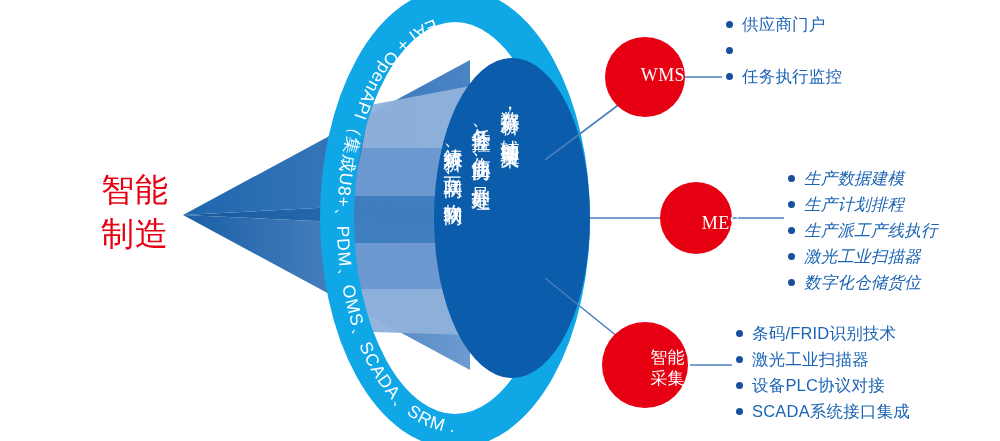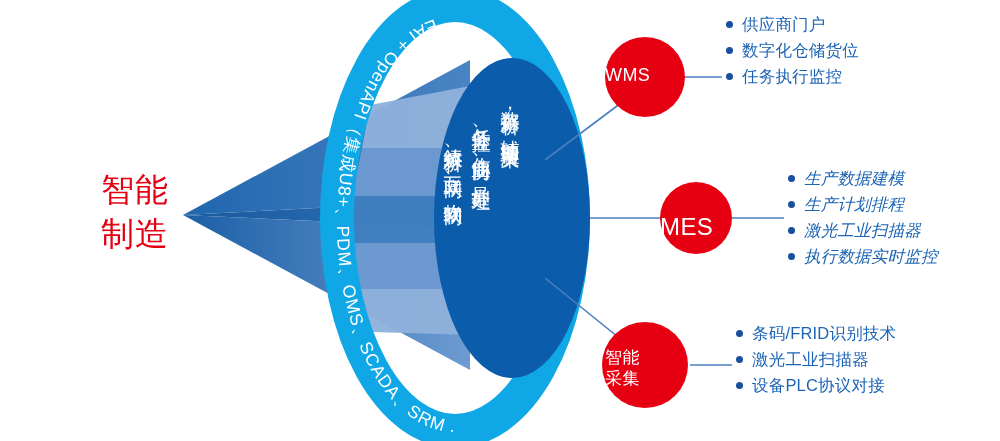--- a/index.html
+++ b/index.html
@@ -63,28 +63,29 @@
     letter-spacing: 0.2px;
   }
   #wms-bullets { left: 726px; top: 11px; }
   #mes-bullets { left: 788px; top: 165px; font-style: italic; }
   #collect-bullets { left: 736px; top: 320px; }
 
   
   .node-label {
     position: absolute;
     color: #ffffff;
-    text-align: left;
+    text-align: right;
     font-size: 17px;
     line-height: 1.25;
     white-space: pre-line;
     letter-spacing: 0.4px;
+    font-family: Liberation Serif, serif;
   }
   #wms-label { left: 605px; top: 64px; width: 80px; font-size: 18px; }
-  #mes-label { left: 660px; top: 212px; width: 80px; font-size: 24px; }
+  #mes-label { left: 660px; top: 212px; width: 80px; font-size: 18px; }
   #collect-label { left: 605px; top: 347px; width: 80px; font-size: 17px; }
 
   
   .vtext {
     position: absolute;
     color: #ffffff;
     writing-mode: vertical-rl;
     text-orientation: upright;
     letter-spacing: 2px;
     font-size: 19px;
@@ -177,53 +178,60 @@
   <div class="node-label" id="collect-label">智能
 采集</div>
 
   <div class="bullet-group" id="wms-bullets">
       <div class="bullet-row">
         <span class="bullet-dot"></span>
         <span class="bullet-text">供应商门户</span>
       </div>
       <div class="bullet-row">
         <span class="bullet-dot"></span>
-        <span class="bullet-text">数字化仓储货位</span>
       </div>
       <div class="bullet-row">
         <span class="bullet-dot"></span>
         <span class="bullet-text">任务执行监控</span>
       </div>
     </div>
   <div class="bullet-group" id="mes-bullets">
       <div class="bullet-row">
         <span class="bullet-dot"></span>
         <span class="bullet-text">生产数据建模</span>
       </div>
       <div class="bullet-row">
         <span class="bullet-dot"></span>
         <span class="bullet-text">生产计划排程</span>
       </div>
       <div class="bullet-row">
         <span class="bullet-dot"></span>
+        <span class="bullet-text">生产派工产线执行</span>
+      </div>
+      <div class="bullet-row">
+        <span class="bullet-dot"></span>
         <span class="bullet-text">激光工业扫描器</span>
       </div>
       <div class="bullet-row">
         <span class="bullet-dot"></span>
-        <span class="bullet-text">执行数据实时监控</span>
+        <span class="bullet-text">数字化仓储货位</span>
       </div>
     </div>
   <div class="bullet-group" id="collect-bullets">
       <div class="bullet-row">
         <span class="bullet-dot"></span>
         <span class="bullet-text">条码/FRID识别技术</span>
       </div>
       <div class="bullet-row">
         <span class="bullet-dot"></span>
         <span class="bullet-text">激光工业扫描器</span>
       </div>
       <div class="bullet-row">
         <span class="bullet-dot"></span>
         <span class="bullet-text">设备PLC协议对接</span>
       </div>
+      <div class="bullet-row">
+        <span class="bullet-dot"></span>
+        <span class="bullet-text">SCADA系统接口集成</span>
+      </div>
     </div>
 
 </div>
 
 </body></html>

